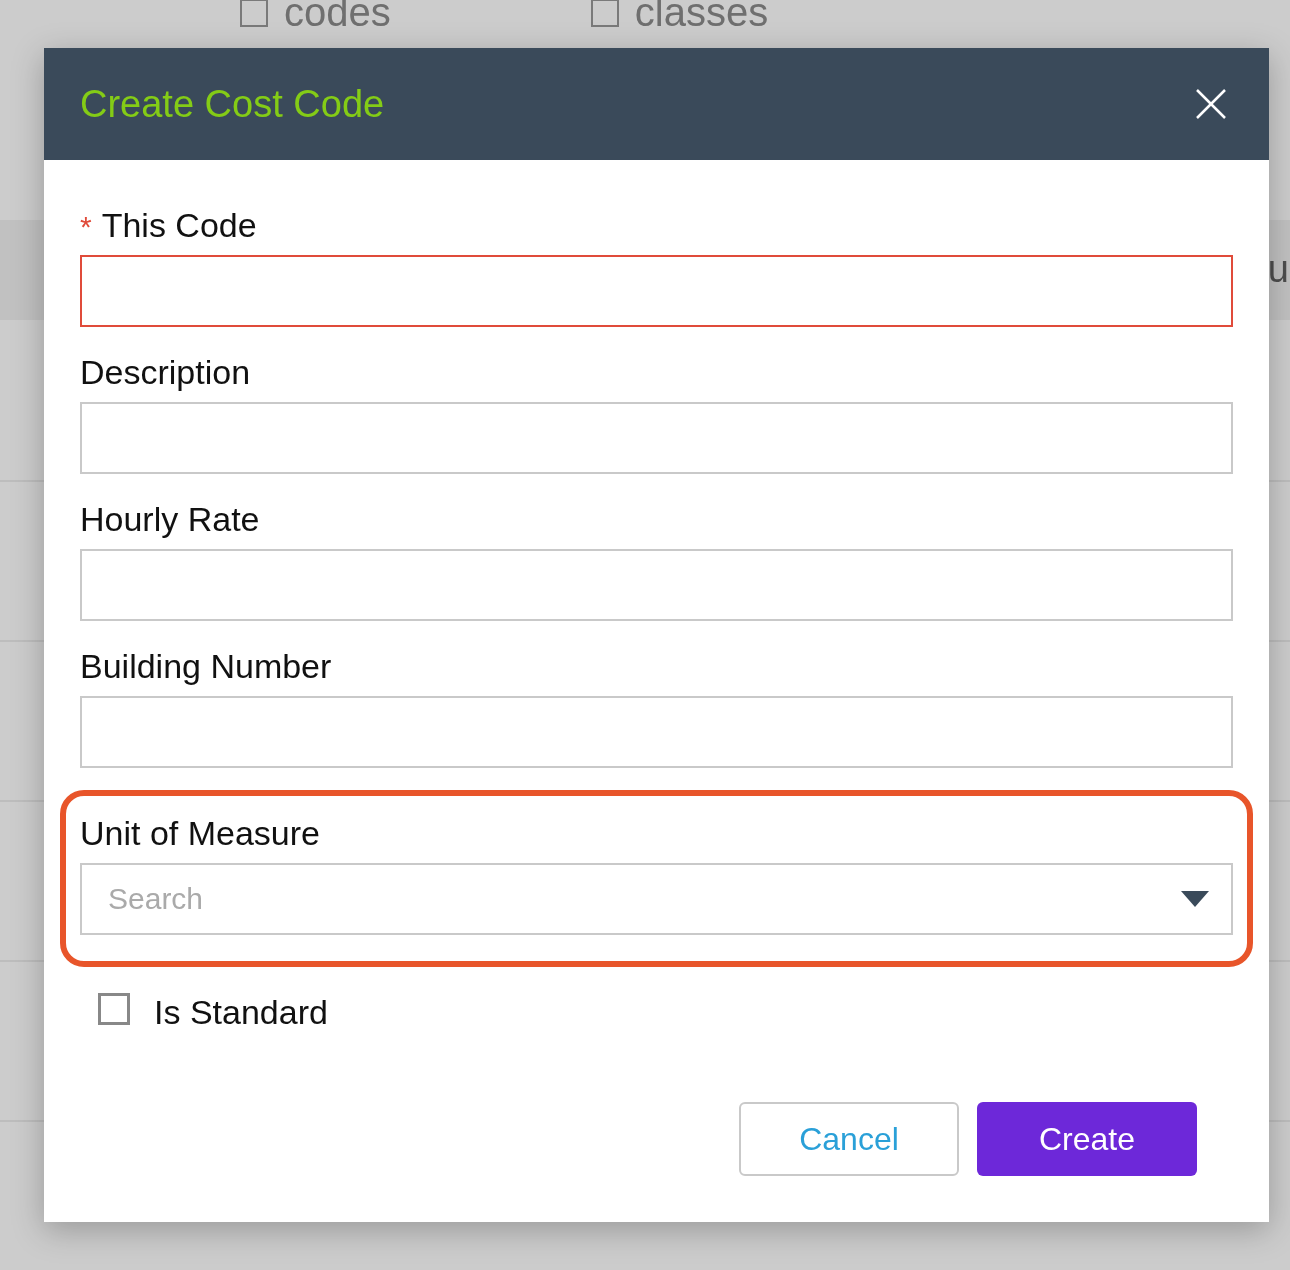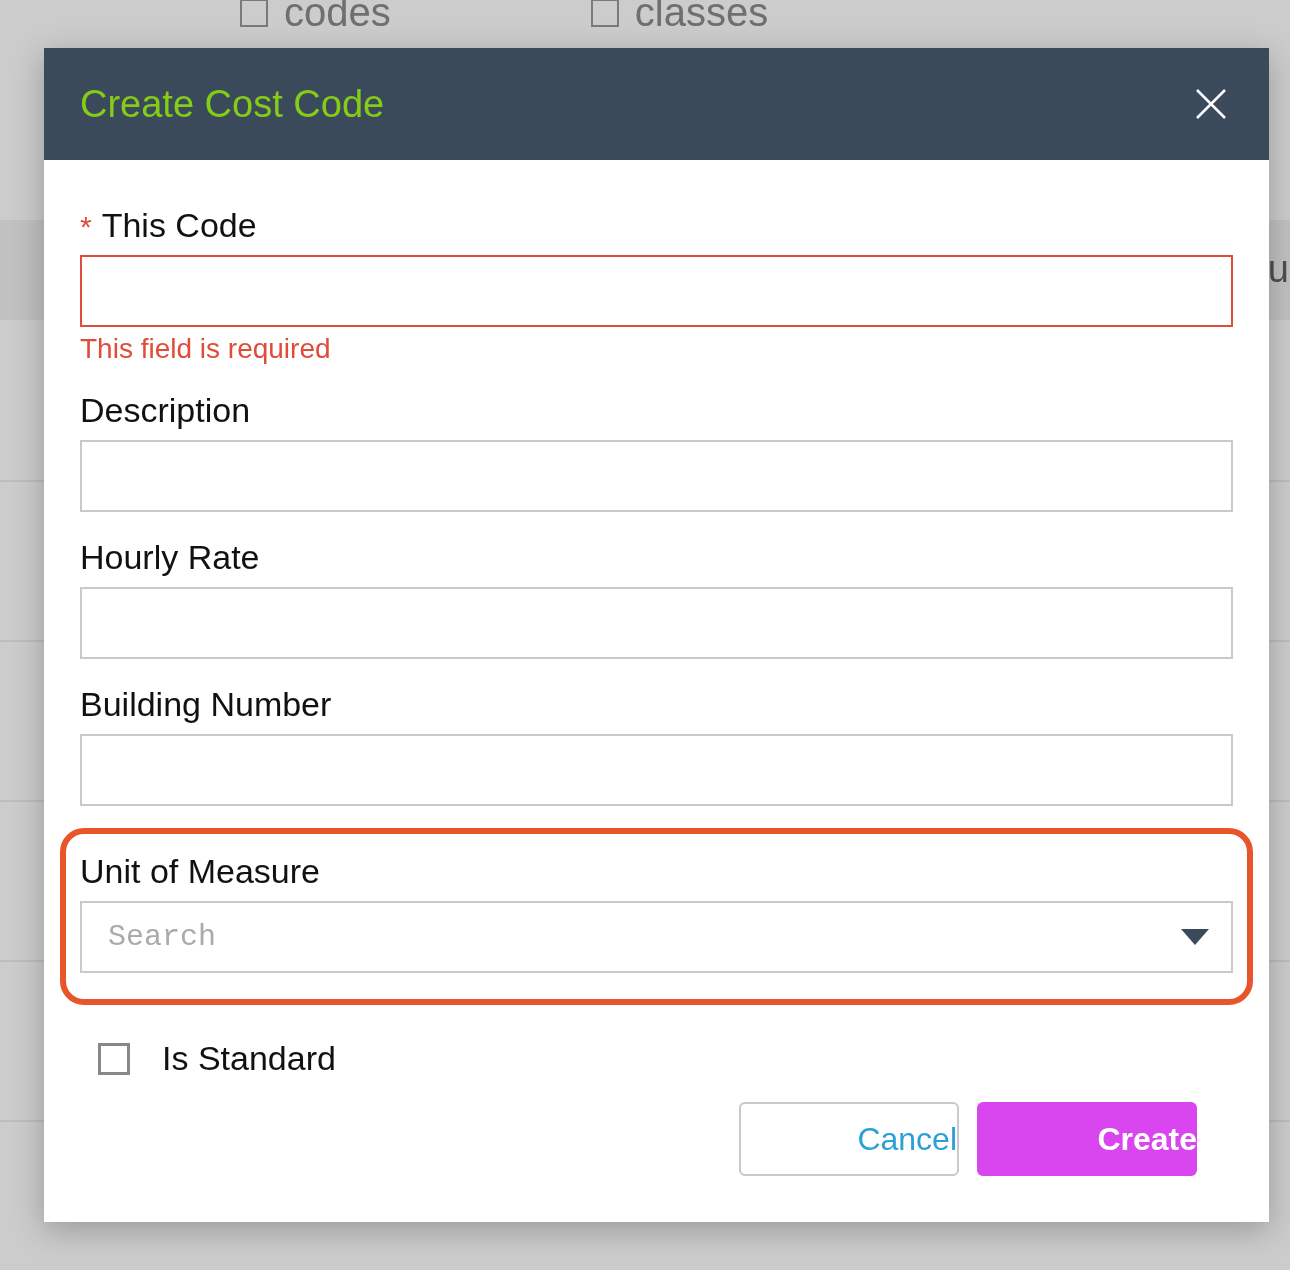--- a/index.html
+++ b/index.html
@@ -114,37 +114,36 @@
   .select-input {
     width: 100%;
     height: 72px;
     border: 2px solid #c9c9c9;
     font-size: 30px;
     padding: 0 56px 0 26px;
     background: #fff;
     color: #aaa;
     display: flex; align-items: center;
     cursor: pointer;
-    font-family: Liberation Mono, monospace;
   }
   .select-caret {
     position: absolute;
     right: 24px; top: 50%;
     transform: translateY(-50%);
     width: 0; height: 0;
     border-left: 14px solid transparent;
     border-right: 14px solid transparent;
     border-top: 16px solid #3a4a5a;
     pointer-events: none;
   }
 
   .checkbox-row {
-    display: flex; align-items: center; gap: 32px;
+    display: flex; align-items: flex-start; gap: 24px;
     padding-left: 18px;
-    margin-top: 16px;
+    margin-top: 8px;
   }
   .checkbox {
     width: 32px; height: 32px;
     border: 3px solid #888;
     background: #fff;
     cursor: pointer;
   }
   .checkbox-label {
     font-size: 34px;
     color: #111;
@@ -155,33 +154,32 @@
     justify-content: flex-end;
     gap: 18px;
     padding: 20px 36px 36px 36px;
     margin-top: auto;
   }
   .btn {
     height: 74px;
     min-width: 220px;
     border-radius: 6px;
     font-size: 32px;
-    display: flex; align-items: center; justify-content: flex-end;
+    display: flex; align-items: center; justify-content: center;
     cursor: pointer;
   }
   .btn-cancel {
     background: #fff;
     border: 2px solid #c9c9c9;
     color: #2aa0d8;
   }
   .btn-create {
-    background: #d946ef;
+    background: #6d28d9;
     border: none;
     color: #fff;
-    font-weight: bold;
   }
 </style>
 </head>
 <body>
 
 <div class="bg">
   <div class="bg-tabs">
     <div class="tab">
       <span class="tab-icon"></span>
       <span>codes</span>
@@ -215,21 +213,20 @@
   </div>
 
   <div class="modal-body">
 
     <div class="field">
       <div class="field-label">
         <span class="req-asterisk">*</span>
         <span>This Code</span>
       </div>
       <input type="text" class="field-input error" value="" style="">
-      <div class="field-error-msg">This field is required</div>
     </div>
 
     <div class="field">
       <div class="field-label">
         <span>Description</span>
       </div>
       <input type="text" class="field-input" value="" style="">
     </div>
 
     <div class="field">

